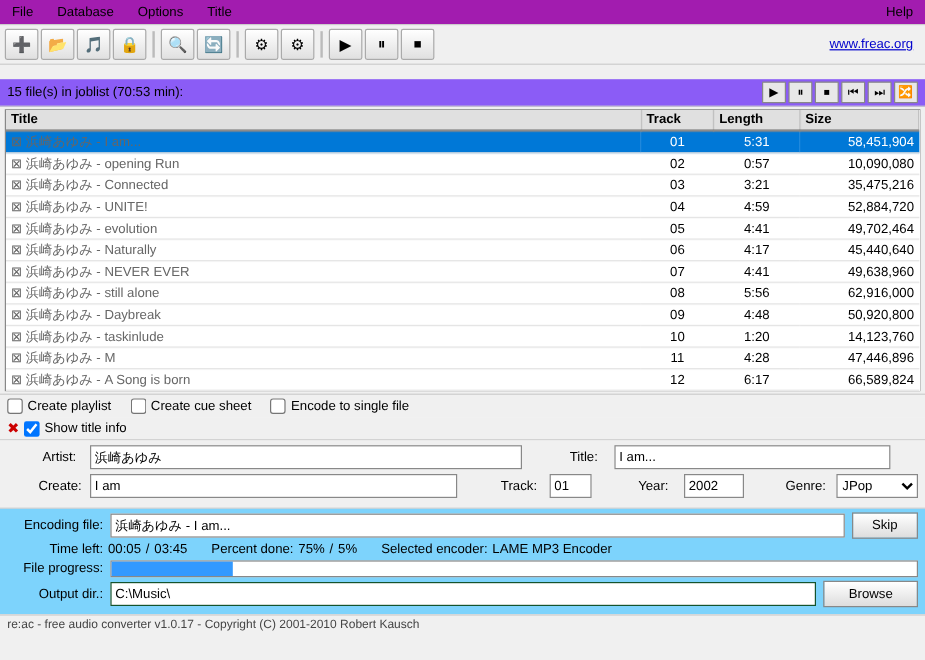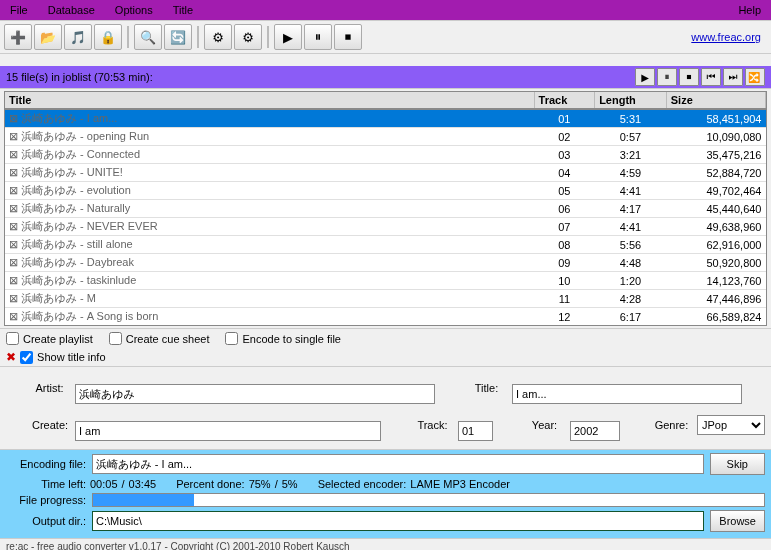--- a/index.html
+++ b/index.html
@@ -183,21 +183,20 @@
       min-width: 35px;
       text-align: center;
       margin-left: 26px;
     }
     .meta-input {
       border: 1px solid #888;
       background: #fff;
       padding: 1px 3px;
       font-size: 11px;
       height: 20px;
-      margin-top: 13px;
     }
     .meta-input-artist { width: 360px; }
     .meta-input-title { width: 230px; }
     .meta-input-album { width: 360px; }
     .meta-input-track { width: 35px; }
     .meta-input-year { width: 50px; }
     .meta-select-genre {
       width: 80px;
       border: 1px solid #888;
       background: #fff;
@@ -275,21 +274,21 @@
       flex: 1;
       border: 1px solid #14532d;
       background: #fff;
       padding: 1px 3px;
       font-size: 11px;
       height: 20px;
     }
     .browse-btn {
       border: 1px solid #888;
       background: linear-gradient(to bottom, #fff, #ddd);
-      padding: 2px 8px;
+      padding: 2px 20px;
       font-size: 11px;
       cursor: pointer;
       height: 22px;
     }
 
     
     #footer {
       background: #f0f0f0;
       border-top: 1px solid #ccc;
       padding: 2px 6px;

